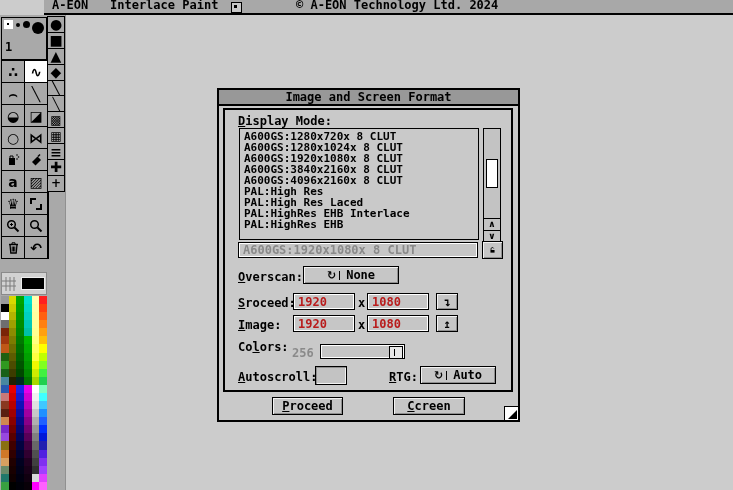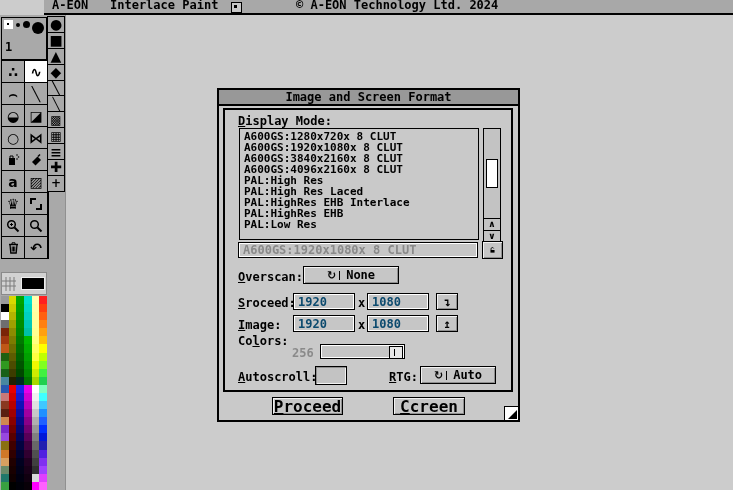--- a/index.html
+++ b/index.html
@@ -58,29 +58,29 @@
 
   #mode-list{position:absolute;left:20px;top:38px;width:240px;height:112px;border:1px solid #000;
              background:#c9c9c9;overflow:hidden;padding-top:2px;box-sizing:border-box;}
   .mode-item{height:11px;line-height:11px;font-size:11px;padding-left:4px;white-space:pre;}
   #scroll-track{position:absolute;left:264px;top:38px;width:16px;height:89px;border:1px solid #000;background:#c3c3c3;}
   #scroll-thumb{position:absolute;left:2px;top:30px;width:10px;height:27px;background:#ffffff;border:1px solid #000;}
   .scroll-btn{position:absolute;left:264px;width:16px;height:11px;border:1px solid #000;background:#c3c3c3;
               display:flex;align-items:center;justify-content:center;font-size:9px;line-height:1;}
 
   .field{position:absolute;border:1px solid #000;box-shadow:inset 0 0 0 1px #fff;background:#c6c6c6;
-         font:inherit;font-size:12px;color:#0c4a6e;padding:0 4px;box-sizing:border-box;}
+         font:inherit;font-size:12px;color:#b91c1c;padding:0 4px;box-sizing:border-box;}
   .field[disabled]{color:#8a8a8a;background:#c6c6c6;-webkit-text-fill-color:#8a8a8a;opacity:1;}
 
   .gadget{position:absolute;border:1px solid #000;background:#c6c6c6;
           box-shadow:inset 1px 1px 0 #f2f2f2, inset -1px -1px 0 #8f8f8f;
           display:flex;align-items:center;justify-content:center;font:inherit;font-size:12px;box-sizing:border-box;}
   .cycle .ci{font-size:11px;margin-right:2px;}
   .cycle .cbar{display:inline-block;width:1px;height:9px;background:#000;margin:0 6px 0 1px;}
-  .btn{font-size:16px;}
+  .btn{font-size:12px;}
 
   #slider{position:absolute;left:101px;top:254px;width:85px;height:15px;border:1px solid #000;
           box-shadow:inset 0 0 0 1px #fff;background:#c6c6c6;box-sizing:border-box;}
   #slider-thumb{position:absolute;right:1px;top:1px;width:12px;height:11px;background:#e9e9e9;border:1px solid #000;}
   #slider-thumb i{position:absolute;left:4px;top:2px;width:1px;height:7px;background:#000;}
 
   #autoscroll-box{position:absolute;left:96px;top:276px;width:30px;height:17px;border:1px solid #000;
                   background:#c3c3c3;box-shadow:inset 1px 1px 0 #8f8f8f, inset -1px -1px 0 #f2f2f2;}
 
   #sizer{position:absolute;right:0;bottom:0;width:13px;height:13px;background:#fff;
@@ -339,28 +339,28 @@
   </div>
 
   <div id="dialog">
     <div id="dlg-title">Image and Screen Format</div>
     <div id="groupbox"></div>
 
     <span class="lbl" style="left:19px;top:24px"><span></span><span class="u">D</span><span>isplay Mode:</span></span>
 
     <div id="mode-list">
         <div class="mode-item">A600GS:1280x720x 8 CLUT</div>
+        <div class="mode-item">A600GS:1280x1024x 8 CLUT</div>
         <div class="mode-item">A600GS:1920x1080x 8 CLUT</div>
         <div class="mode-item">A600GS:3840x2160x 8 CLUT</div>
         <div class="mode-item">A600GS:4096x2160x 8 CLUT</div>
         <div class="mode-item">PAL:High Res</div>
         <div class="mode-item">PAL:High Res Laced</div>
         <div class="mode-item">PAL:HighRes EHB Interlace</div>
         <div class="mode-item">PAL:HighRes EHB</div>
-        <div class="mode-item">PAL:Low Res</div>
       </div>
     <div id="scroll-track">
       <div id="scroll-thumb"></div>
     </div>
     <div class="scroll-btn g" style="top:128px">∧</div>
     <div class="scroll-btn g" style="top:140px">∨</div>
 
     <input class="field" style="left: 19px; top: 152px; width: 240px; height: 16px;" disabled="" value="A600GS:1920x1080x 8 CLUT">
     <button class="gadget" style="left:263px;top:151px;width:21px;height:18px">
       <svg width="12" height="12" viewBox="0 0 12 12">
@@ -381,21 +381,21 @@
     <span class="lbl" style="left:139px;top:206px">x</span>
     <input class="field" style="left: 148px; top: 203px; width: 62px; height: 17px;" value="1080">
     <button class="gadget g" style="left:217px;top:203px;width:22px;height:17px">↴</button>
 
     <span class="lbl" style="left:19px;top:228px"><span></span><span class="u">I</span><span>mage:</span></span>
     <input class="field" style="left: 74px; top: 225px; width: 62px; height: 17px;" value="1920">
     <span class="lbl" style="left:139px;top:228px">x</span>
     <input class="field" style="left: 148px; top: 225px; width: 62px; height: 17px;" value="1080">
     <button class="gadget g" style="left:217px;top:225px;width:22px;height:17px">↥</button>
 
-    <span class="lbl" style="left:19px;top:244px"><span>Co</span><span class="u">l</span><span>ors:</span></span>
+    <span class="lbl" style="left:19px;top:250px"><span>Co</span><span class="u">l</span><span>ors:</span></span>
     <span class="lbl dim" style="left:73px;top:256px">256</span>
     <div id="slider">
       <div id="slider-thumb">
           <i></i>
         </div>
     </div>
 
     <span class="lbl" style="left:19px;top:280px"><span></span><span class="u">A</span><span>utoscroll:</span></span>
     <div id="autoscroll-box"></div>
     <span class="lbl" style="left:170px;top:280px"><span></span><span class="u">R</span><span>TG:</span></span>

